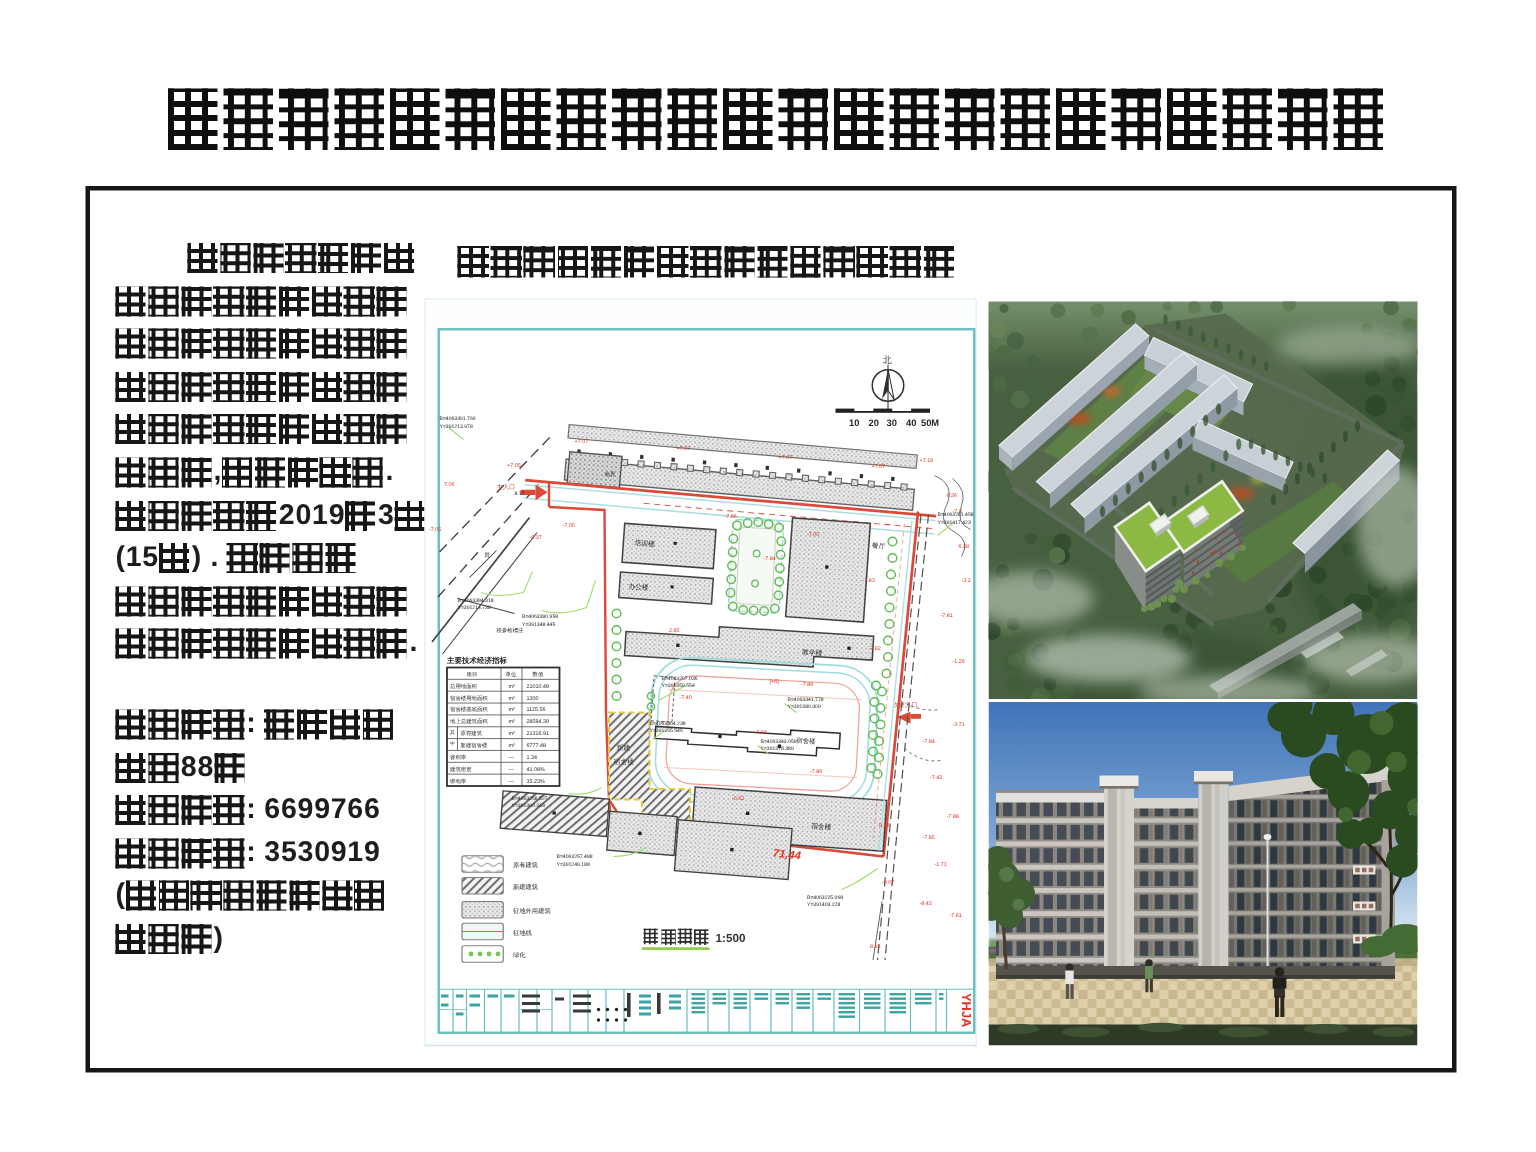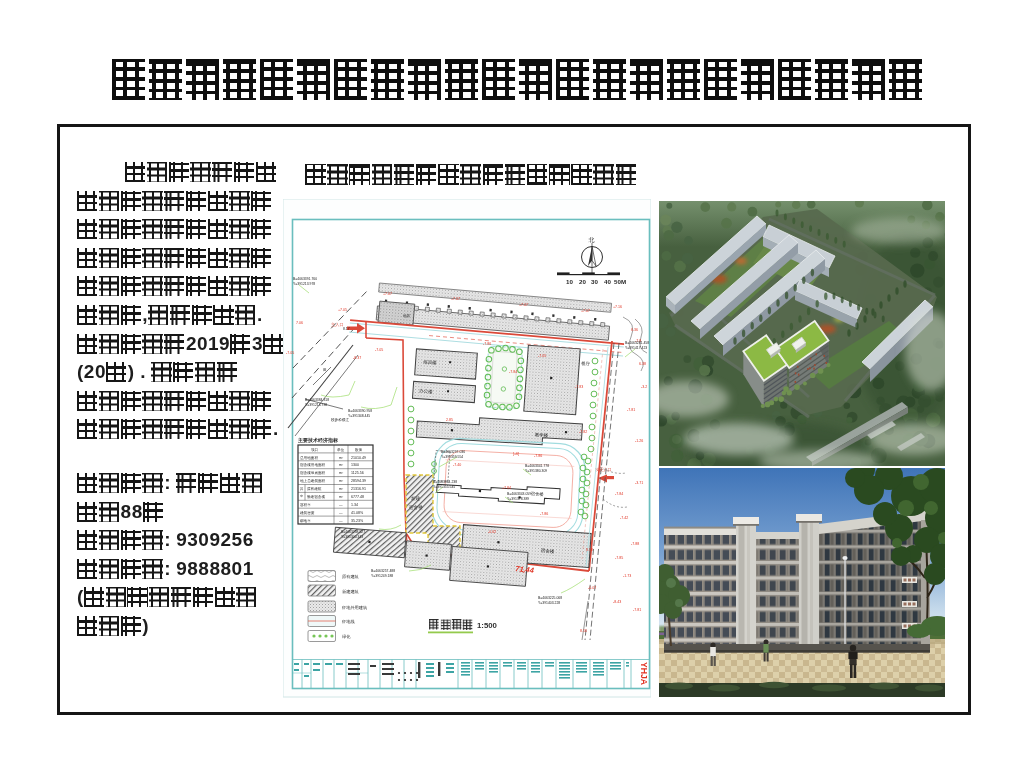--- a/index.html
+++ b/index.html
@@ -41,28 +41,28 @@
   <div id="board"></div>
 
   <div id="para">
     <div class="ln" style="padding-left:48px"><i class="fc"></i><i class="fc"></i><i class="fc"></i><i class="fc"></i><i class="fc"></i><i class="fc"></i><i class="fc"></i></div>
     <div class="ln"><i class="fc"></i><i class="fc"></i><i class="fc"></i><i class="fc"></i><i class="fc"></i><i class="fc"></i><i class="fc"></i><i class="fc"></i><i class="fc"></i></div>
     <div class="ln"><i class="fc"></i><i class="fc"></i><i class="fc"></i><i class="fc"></i><i class="fc"></i><i class="fc"></i><i class="fc"></i><i class="fc"></i><i class="fc"></i></div>
     <div class="ln"><i class="fc"></i><i class="fc"></i><i class="fc"></i><i class="fc"></i><i class="fc"></i><i class="fc"></i><i class="fc"></i><i class="fc"></i><i class="fc"></i></div>
     <div class="ln"><i class="fc"></i><i class="fc"></i><i class="fc"></i><i class="fc"></i><i class="fc"></i><i class="fc"></i><i class="fc"></i><i class="fc"></i><i class="fc"></i></div>
     <div class="ln"><i class="fc"></i><i class="fc"></i><i class="fc"></i><b>,</b><i class="fc"></i><i class="fc"></i><i class="fc"></i><i class="fc"></i><i class="fc"></i><b>.</b></div>
     <div class="ln"><i class="fc"></i><i class="fc"></i><i class="fc"></i><i class="fc"></i><i class="fc"></i><b>2019</b><i class="fc"></i><b>3</b><i class="fc"></i></div>
-    <div class="ln"><b>(20</b><i class="fc"></i><b>)&nbsp;.</b> <i class="fc"></i><i class="fc"></i><i class="fc"></i><i class="fc"></i></div>
+    <div class="ln"><b>(15</b><i class="fc"></i><b>)&nbsp;.</b> <i class="fc"></i><i class="fc"></i><i class="fc"></i><i class="fc"></i></div>
     <div class="ln"><i class="fc"></i><i class="fc"></i><i class="fc"></i><i class="fc"></i><i class="fc"></i><i class="fc"></i><i class="fc"></i><i class="fc"></i><i class="fc"></i></div>
     <div class="ln"><i class="fc"></i><i class="fc"></i><i class="fc"></i><i class="fc"></i><i class="fc"></i><i class="fc"></i><i class="fc"></i><i class="fc"></i><i class="fc"></i><b>.</b></div>
     <div class="sp"></div>
     <div class="ln"><i class="fc"></i><i class="fc"></i><i class="fc"></i><i class="fc"></i><b>:</b> <i class="fc"></i><i class="fc"></i><i class="fc"></i><i class="fc"></i></div>
     <div class="ln"><i class="fc"></i><i class="fc"></i><b>88</b><i class="fc"></i></div>
-    <div class="ln"><i class="fc"></i><i class="fc"></i><i class="fc"></i><i class="fc"></i><b>:</b> <b>9309256</b></div>
-    <div class="ln"><i class="fc"></i><i class="fc"></i><i class="fc"></i><i class="fc"></i><b>:</b> <b>9888801</b></div>
+    <div class="ln"><i class="fc"></i><i class="fc"></i><i class="fc"></i><i class="fc"></i><b>:</b> <b>6699766</b></div>
+    <div class="ln"><i class="fc"></i><i class="fc"></i><i class="fc"></i><i class="fc"></i><b>:</b> <b>3530919</b></div>
     <div class="ln"><b>(</b><i class="fc"></i><i class="fc"></i><i class="fc"></i><i class="fc"></i><i class="fc"></i><i class="fc"></i><i class="fc"></i><i class="fc"></i></div>
     <div class="ln"><i class="fc"></i><i class="fc"></i><i class="fc"></i><b>)</b></div>
   </div>
 
   <div id="planhead"><i class="fc"></i><i class="fc"></i><i class="fc"></i><i class="fc"></i><i class="fc"></i><i class="fc"></i><i class="fc"></i><i class="fc"></i><i class="fc"></i><i class="fc"></i><i class="fc"></i><i class="fc"></i><i class="fc"></i><i class="fc"></i><i class="fc"></i></div>
 
   <svg id="plan" style="position:absolute;left:283px;top:199px" width="368" height="502" viewBox="0 0 368 502">
     <defs>
       <pattern id="dots" width="3" height="3" patternUnits="userSpaceOnUse">
         <rect width="3" height="3" fill="#e8e8e8"></rect>

